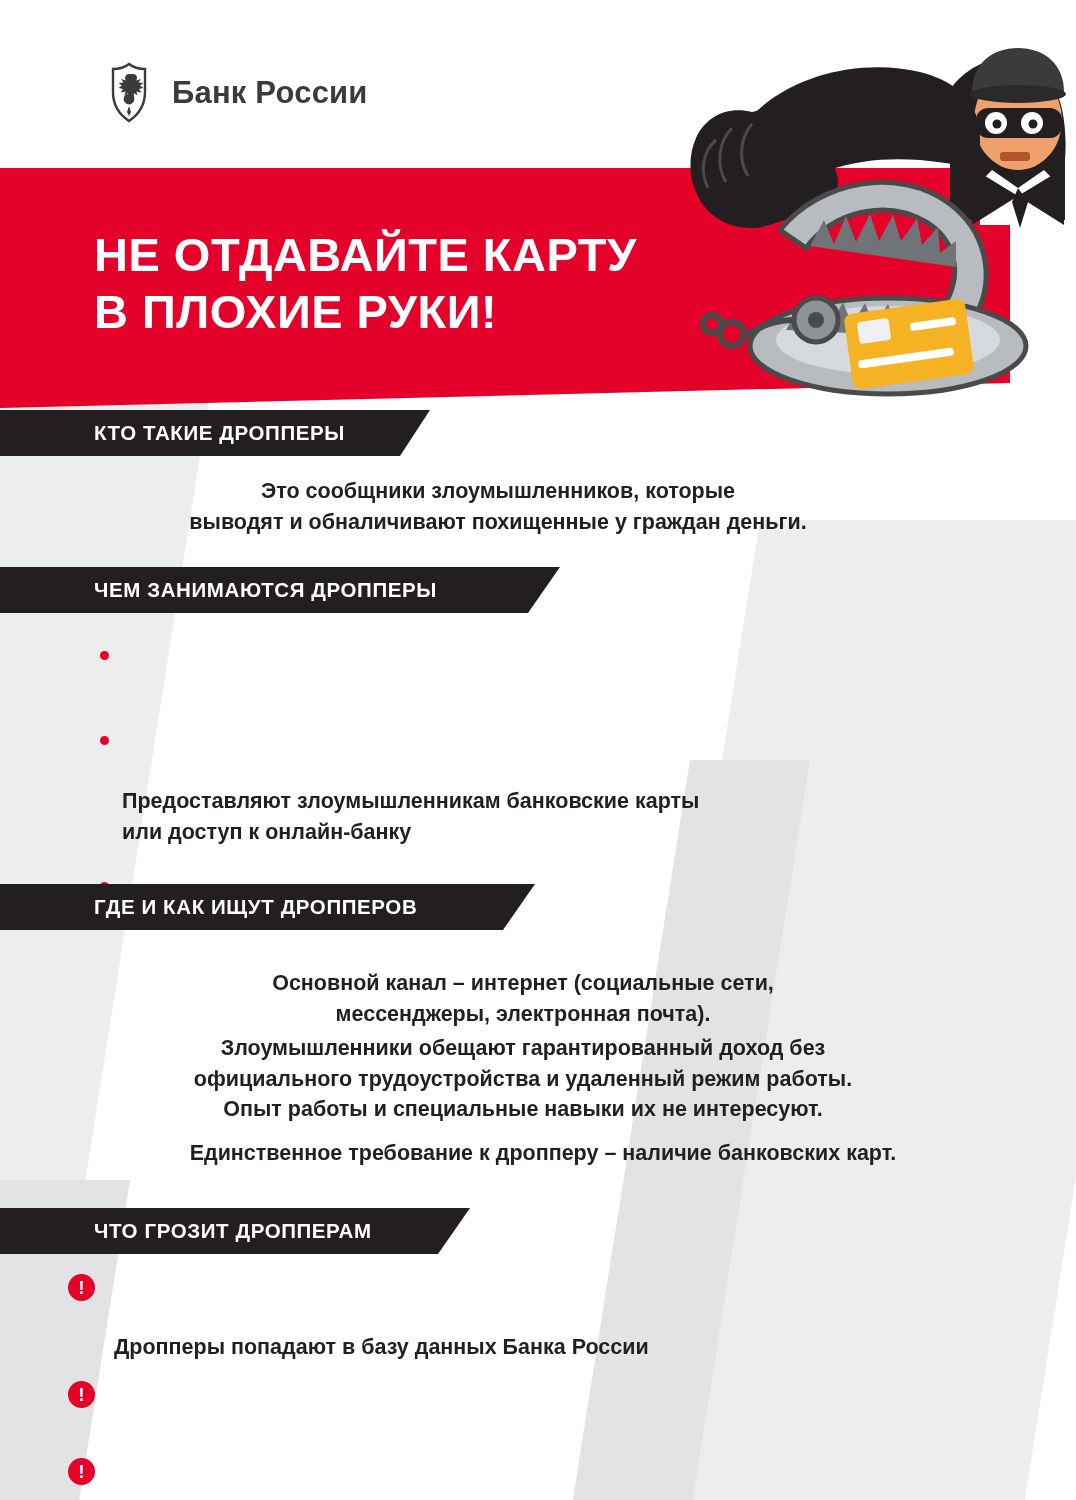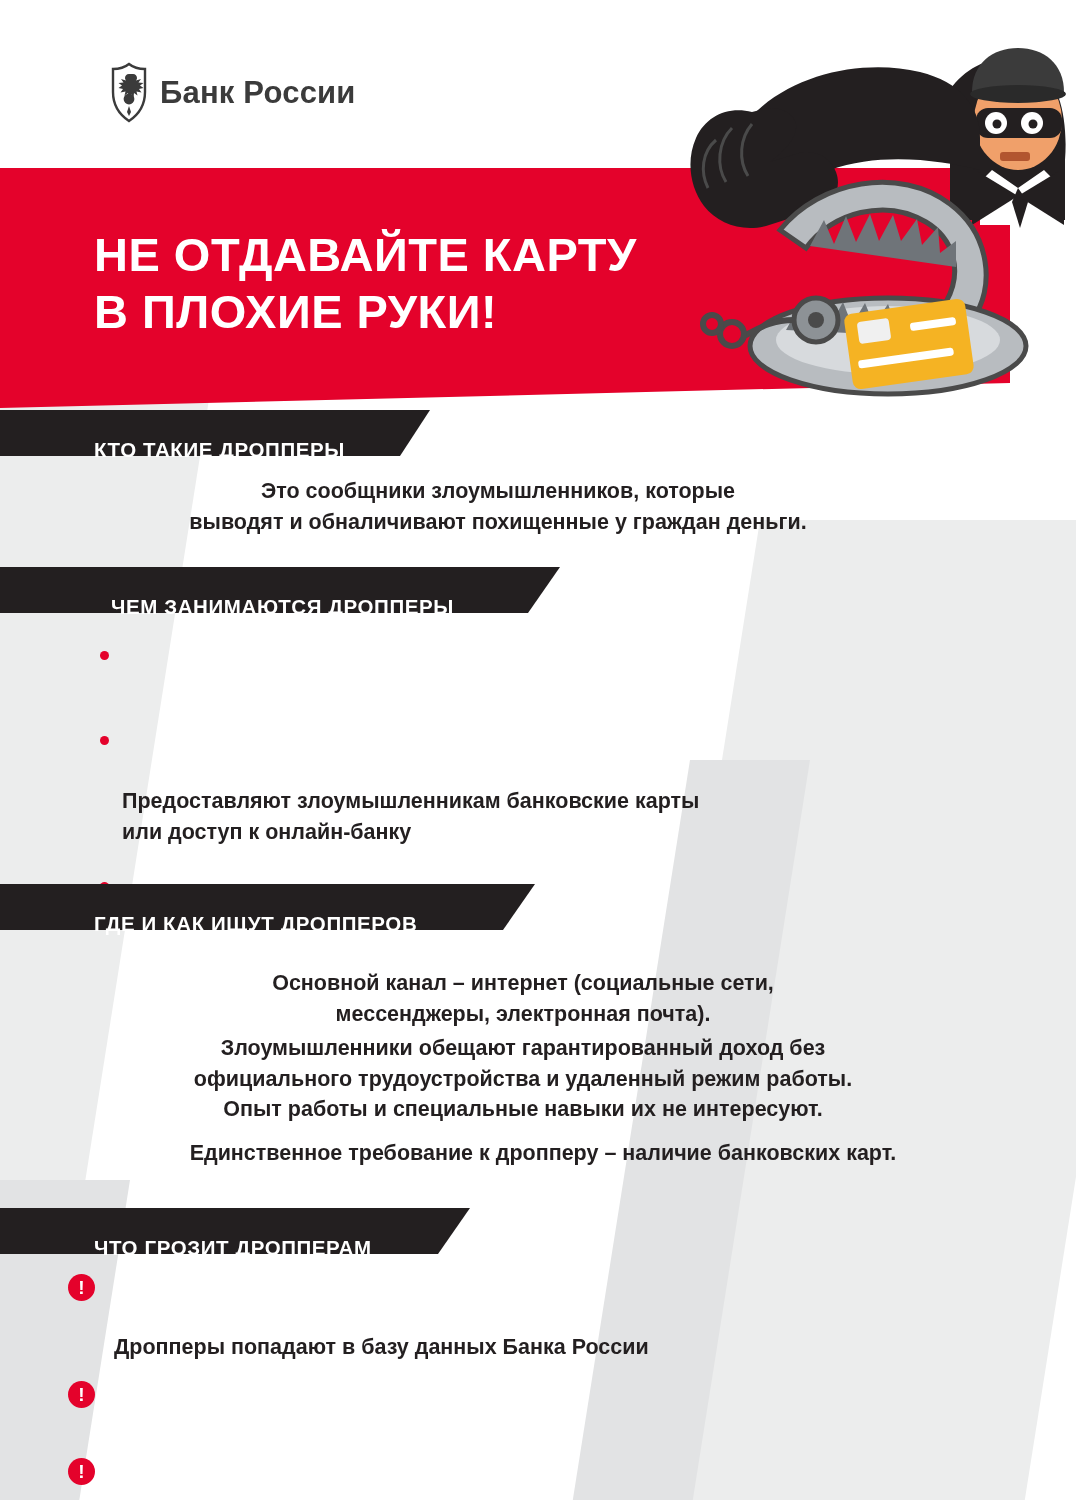--- a/index.html
+++ b/index.html
@@ -64,21 +64,21 @@
     transform-origin: top left;
   }
 
   
   .logo-row {
     position: absolute;
     left: 104px;
     top: 62px;
     display: flex;
     align-items: center;
-    gap: 6px;
+    gap: 18px;
     z-index: 6;
   }
   .logo-mark {
     width: 50px;
     height: 62px;
     display: block;
   }
   .logo-text {
     font-size: 31px;
     font-weight: bold;
@@ -110,21 +110,21 @@
 
   
   .section-head {
     position: absolute;
     left: 0;
     height: 46px;
     z-index: 5;
   }
   .section-head .label {
     position: absolute;
-    top: 17px;
+    top: 0;
     height: 52px;
     line-height: 46px;
     color: #ffffff;
     font-size: 20.5px;
     font-weight: bold;
     letter-spacing: 0.6px;
     text-transform: uppercase;
     white-space: nowrap;
     z-index: 2;
   }
@@ -303,21 +303,21 @@
     </svg>
     <span class="label" style="left:94px;">КТО ТАКИЕ ДРОППЕРЫ</span>
   </div>
   <div class="para" style="left:118px; top:476px; width:760px;">Это сообщники злоумышленников, которые
 выводят и обналичивают похищенные у граждан деньги.</div>
 
   <div class="section-head" style="top:567px; width:560px;">
     <svg width="570" height="46" viewBox="0 0 570 46" style="position:absolute;left:0;top:0;" aria-hidden="true">
       <polygon points="0,0 560,0 528,46 0,46" fill="#231f20"></polygon>
     </svg>
-    <span class="label" style="left:94px;margin-left:17px;">ЧЕМ ЗАНИМАЮТСЯ ДРОППЕРЫ</span>
+    <span class="label" style="left:94px;">ЧЕМ ЗАНИМАЮТСЯ ДРОППЕРЫ</span>
   </div>
   <div class="bullet-list" style="left:92px; top:640px; width:830px;">
     <div class="bullet">
       <span class="dot"></span>
     </div>
     <div class="bullet">
       <span class="dot"></span>
       <span>Предоставляют злоумышленникам банковские карты
 или доступ к онлайн-банку</span>
     </div>

